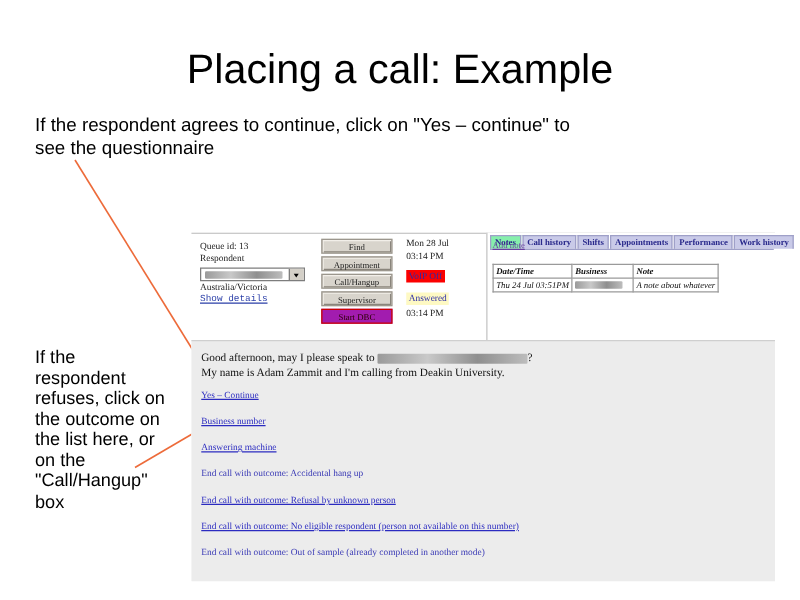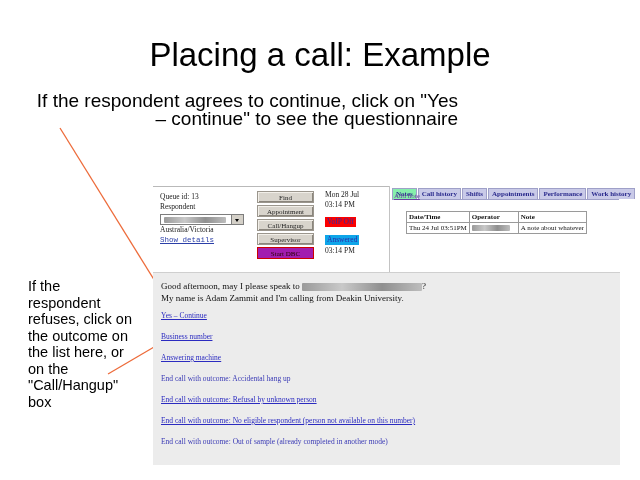--- a/index.html
+++ b/index.html
@@ -12,21 +12,21 @@
   
   .title{
     position:absolute;left:0;top:36px;width:640px;text-align:center;
     font-size:33px;font-weight:400;color:#000;letter-spacing:0px;
     font-family:"Liberation Sans",sans-serif;
   }
 
   
   .ann-top{
     position:absolute;left:28px;top:92px;width:430px;
-    font-size:19px;line-height:18px;color:#000;text-align:right;
+    font-size:15px;line-height:18px;color:#000;
   }
   .ann-left{
     position:absolute;left:28px;top:278px;width:108px;
     font-size:14.5px;line-height:16.5px;color:#000;
   }
 
   
   .arrow-svg{position:absolute;left:0;top:0;width:640px;height:480px;pointer-events:none;}
 
   
@@ -74,37 +74,37 @@
   .appbtn.red{background:#a21caf;border:1px solid #cc0000;box-shadow:none;color:#2a0000;}
 
   
   .statcol{position:absolute;left:172px;top:4px;width:58px;}
   .statcol .ln{font-size:7.5px;color:#1a1a1a;line-height:10px;white-space:nowrap;}
   .badge{
     display:inline-block;font-size:7.5px;line-height:10px;padding:0 2px;
     color:#2a2aa8;white-space:nowrap;
   }
   .badge.off{background:#fb0000;}
-  .badge.ans{background:#0ea5e9;}
+  .badge.ans{background:#fef9c3;}
 
   
   .notes-panel{
     position:absolute;left:236px;top:0px;width:231px;height:86px;background:#fff;
     border-left:1px solid #c3c3c3;box-sizing:border-box;
   }
   .tabs{position:absolute;left:2px;top:2px;display:flex;gap:1px;}
   .tab{
     height:11px;padding:0 3px;font-size:7px;line-height:11px;color:#2a2a8c;font-weight:bold;
     background:#c9cae8;border:1px solid #9fa0c8;border-bottom:none;white-space:nowrap;
     box-sizing:border-box;
   }
   .tab.active{background:#86efac;border-color:#9fa0c8;color:#2a2a8c;}
   .tabline{position:absolute;left:2px;top:13px;width:227px;height:1px;background:#9fa0c8;}
   .addnote{position:absolute;left:4px;top:6px;font-size:7px;color:#6a3fa0;text-decoration:underline;}
-  .ntable{position:absolute;left:16px;top:25px;border-collapse:collapse;}
+  .ntable{position:absolute;left:4px;top:25px;border-collapse:collapse;font-style:italic;}
   .ntable td,.ntable th{
     border:1px solid #9a9a9a;font-size:7px;padding:0 2px;height:10px;
     font-family:"Liberation Serif",serif;color:#111;text-align:left;white-space:nowrap;
   }
   .ntable th{font-weight:bold;}
   .ntable .opcell{width:44px;position:relative;}
   .ntable .opcell .redact{position:absolute;left:2px;top:2px;width:38px;height:6px;}
 
   
   .shot-body{
@@ -182,21 +182,21 @@
           <div class="tab">Performance</div>
           <div class="tab">Work history</div>
 
         </div>
         <div class="tabline"></div>
         <a class="addnote">Add note</a>
         <table class="ntable">
           <tbody>
               <tr>
             <th>Date/Time</th>
-            <th>Operator</th>
+            <th>Business</th>
             <th>Note</th>
           </tr>
           <tr>
             <td>Thu 24 Jul 03:51PM</td>
             <td class="opcell">
               <span class="redact"></span>
             </td>
             <td>A note about whatever</td>
           </tr>
         </tbody>

